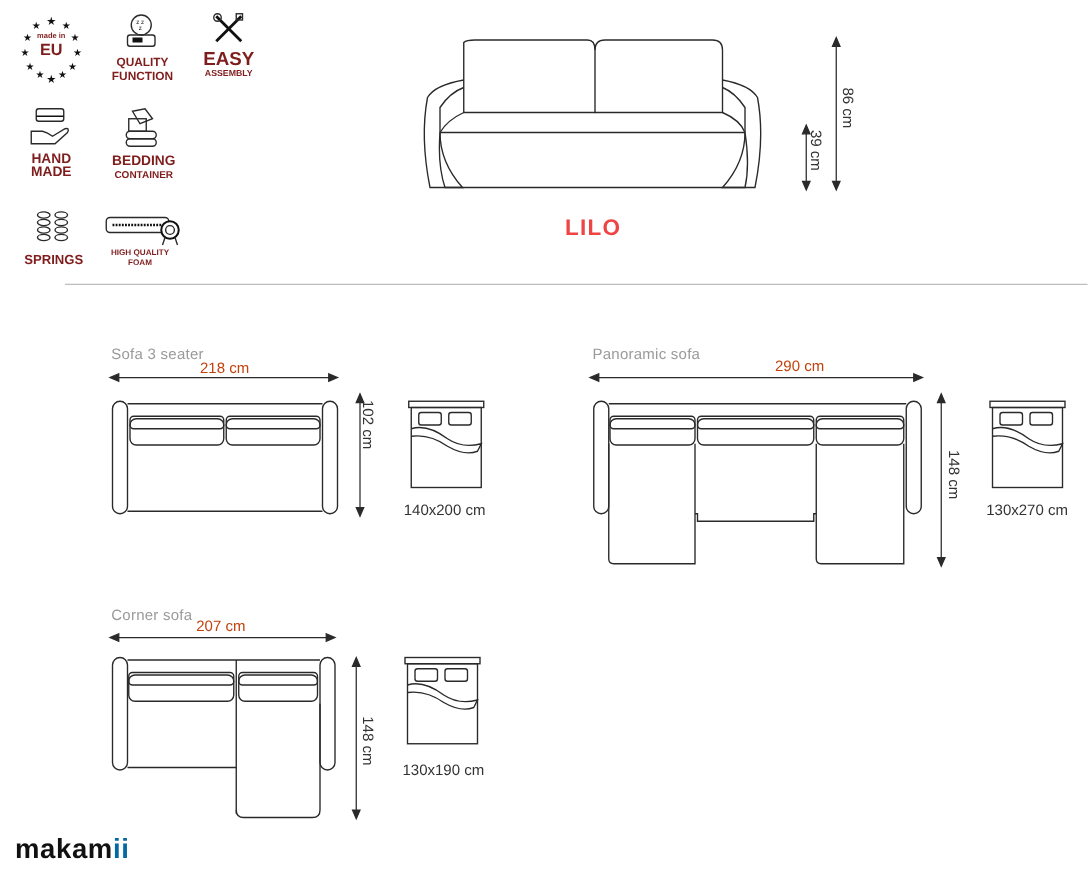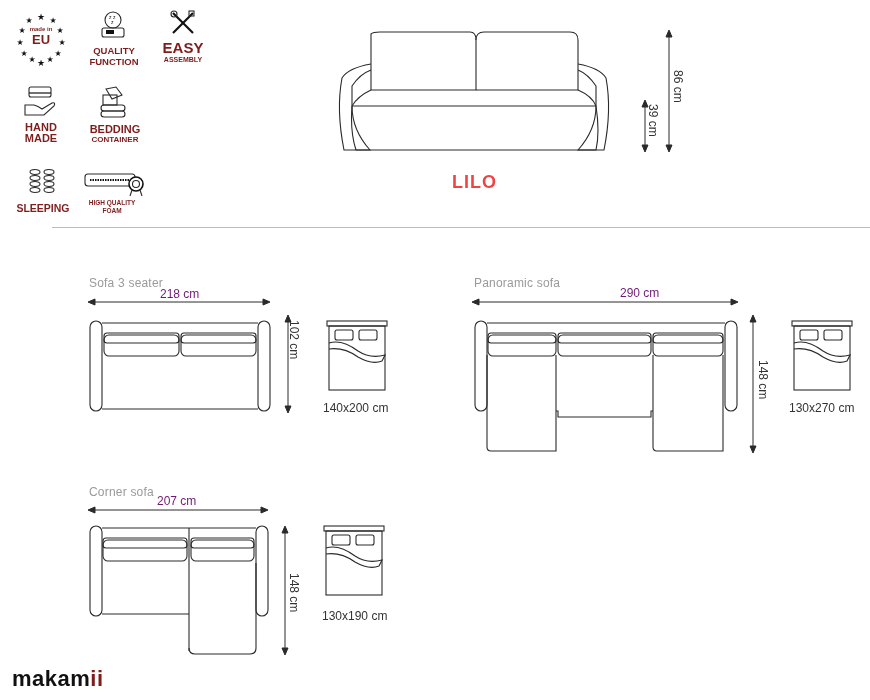--- a/index.html
+++ b/index.html
@@ -2,28 +2,28 @@
 <html><head>
 <meta charset="utf-8">
 <style>
   html, body { margin: 0; padding: 0; background: #ffffff; }
   body { width: 870px; height: 700px; position: relative; overflow: hidden;
          font-family: "Liberation Sans", "DejaVu Sans", sans-serif; color: #222; }
   .abs { position: absolute; }
   .feat-label { position: absolute; text-align: center; font-weight: 700; color: #7f1d1d; line-height: 1.05; }
   .feat-icon { position: absolute; }
   .section-title { position: absolute; font-size: 12px; color: #9a9a9a; letter-spacing: 0.2px; margin-top: 15px; }
-  .dim { position: absolute; font-size: 12px; color: #701a75; }
+  .dim { position: absolute; font-size: 12px; color: #c2410c; }
   .dim-v { position: absolute; font-size: 12px; color: #333; transform: rotate(90deg); transform-origin: left top; white-space: nowrap; }
   .bed-size { position: absolute; font-size: 12px; color: #333; white-space: nowrap; }
   svg { overflow: visible; }
   .ln { stroke: #2a2a2a; fill: none; stroke-width: 1.1; }
   .divider { position: absolute; left: 52px; top: 227px; width: 818px; height: 1px; background: #bdbdbd; }
   .brand { position: absolute; left: 12px; top: 666px; font-size: 22px; font-weight: 700; color: #111; letter-spacing: 0.5px; }
-  .brand .ii { color: #7f1d1d; }
+  .brand .ii { color: #0369a1; }
 </style>
 </head>
 <body>
 
 <div>
   <svg class="feat-icon" style="left:14px;top:10px" width="54" height="54" viewBox="0 0 54 54">
     <g fill="#111">
       <text x="27" y="10" font-size="9" text-anchor="middle">★</text>
       <text x="39" y="13" font-size="8" text-anchor="middle">★</text>
       <text x="15" y="13" font-size="8" text-anchor="middle">★</text>
@@ -92,21 +92,21 @@
       <ellipse cx="7" cy="4" rx="5" ry="2.5"></ellipse>
         <ellipse cx="7" cy="10" rx="5" ry="2.5"></ellipse>
         <ellipse cx="7" cy="16" rx="5" ry="2.5"></ellipse>
         <ellipse cx="7" cy="22" rx="5" ry="2.5"></ellipse>
       <ellipse cx="21" cy="4" rx="5" ry="2.5"></ellipse>
         <ellipse cx="21" cy="10" rx="5" ry="2.5"></ellipse>
         <ellipse cx="21" cy="16" rx="5" ry="2.5"></ellipse>
         <ellipse cx="21" cy="22" rx="5" ry="2.5"></ellipse>
     </g>
   </svg>
-  <div class="feat-label" style="left:14px;top:203px;width:58px;font-size:10.5px">SLEEPING</div>
+  <div class="feat-label" style="left:14px;top:203px;width:58px;font-size:10.5px">SPRINGS</div>
 </div>
 
 <div>
   <svg class="feat-icon" style="left:84px;top:170px" width="64" height="26" viewBox="0 0 64 26">
     <rect x="1" y="4" width="50" height="12" rx="3" class="ln" stroke-width="1.6"></rect>
     <line x1="6" y1="10" x2="46" y2="10" stroke="#111" stroke-width="2" stroke-dasharray="1.5 1"></line>
     <circle cx="52" cy="14" r="7" fill="#fff" stroke="#111" stroke-width="1.6"></circle>
     <circle cx="52" cy="14" r="3.5" class="ln" stroke-width="1.2"></circle>
     <path d="M48 20 L46 26 M56 20 L58 26" class="ln" stroke-width="1.4"></path>
   </svg>

